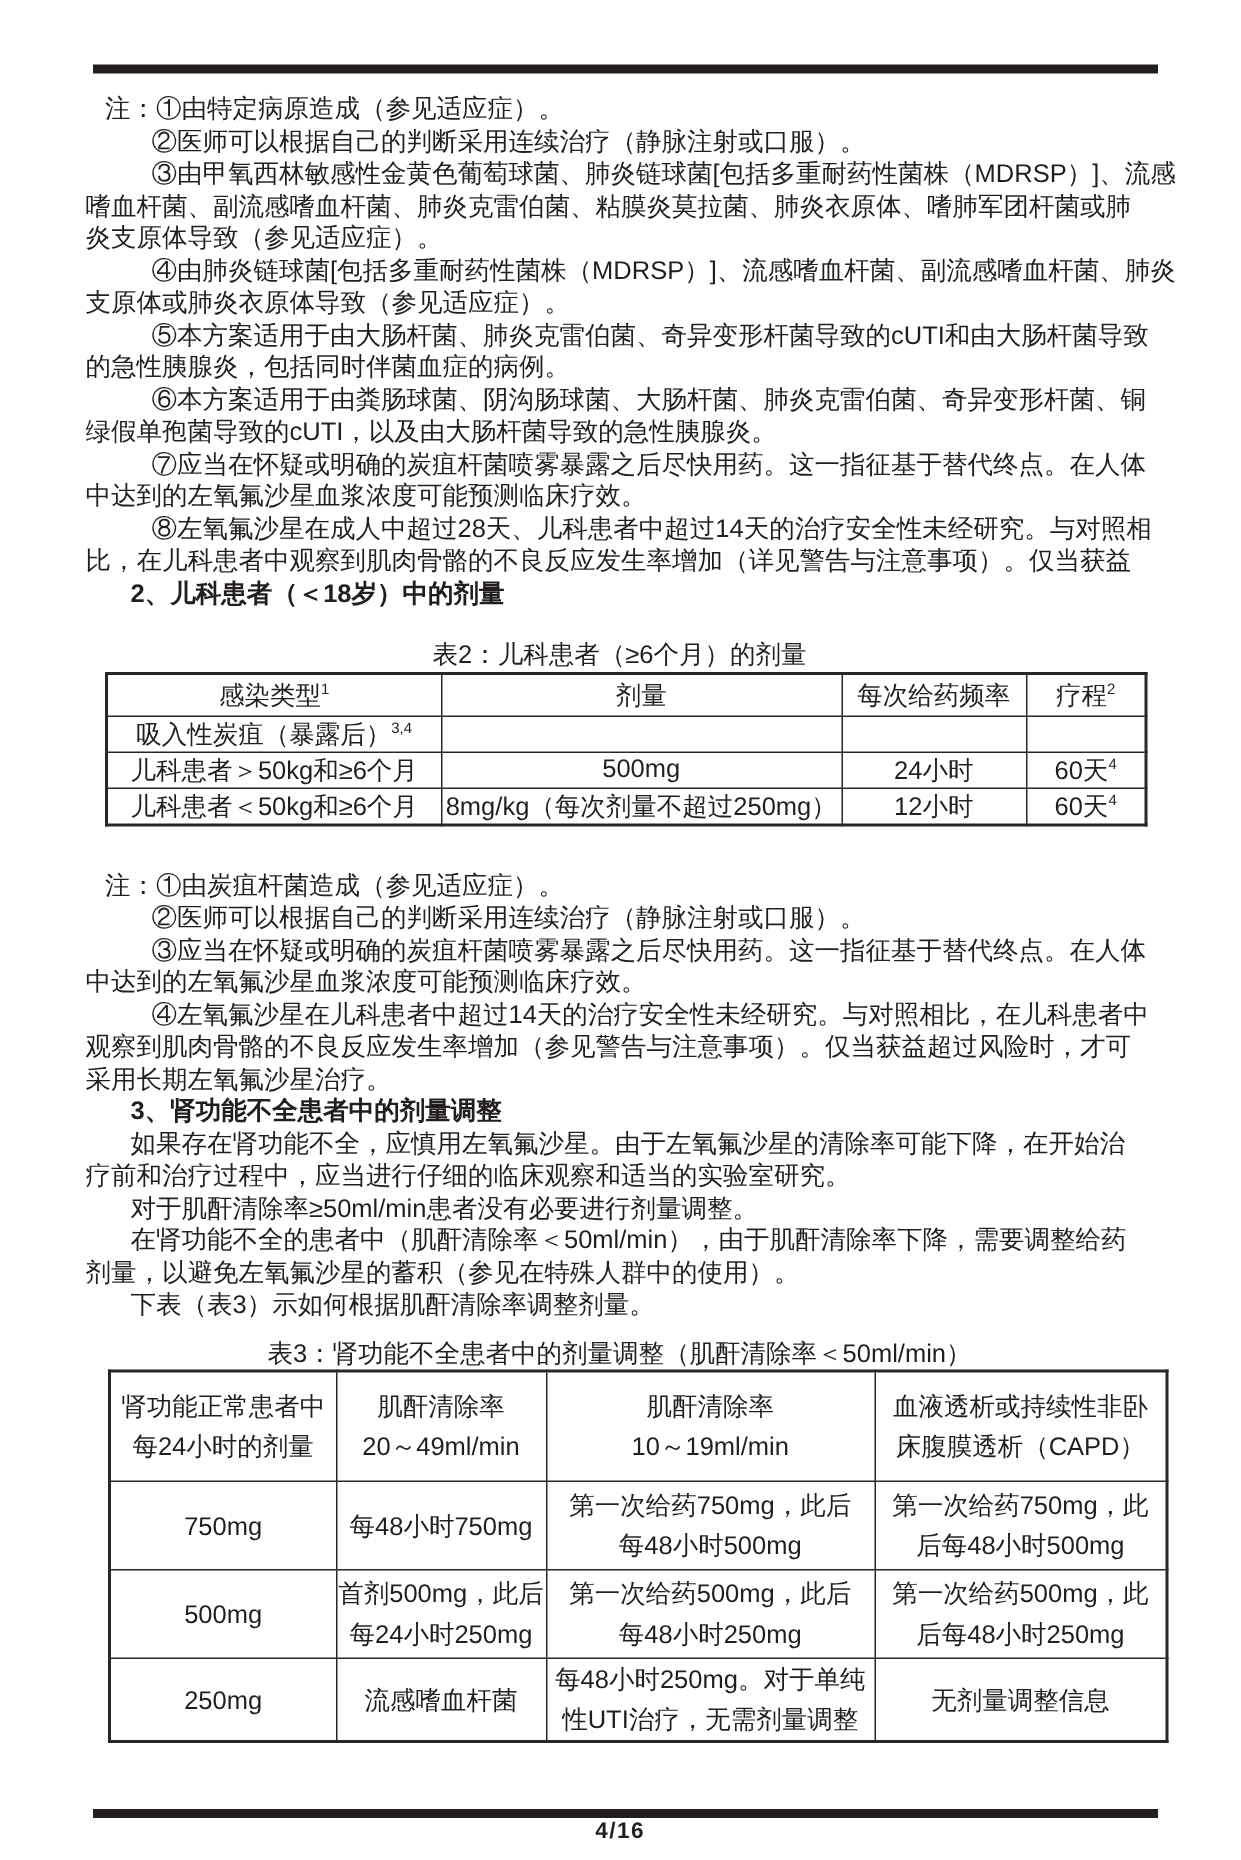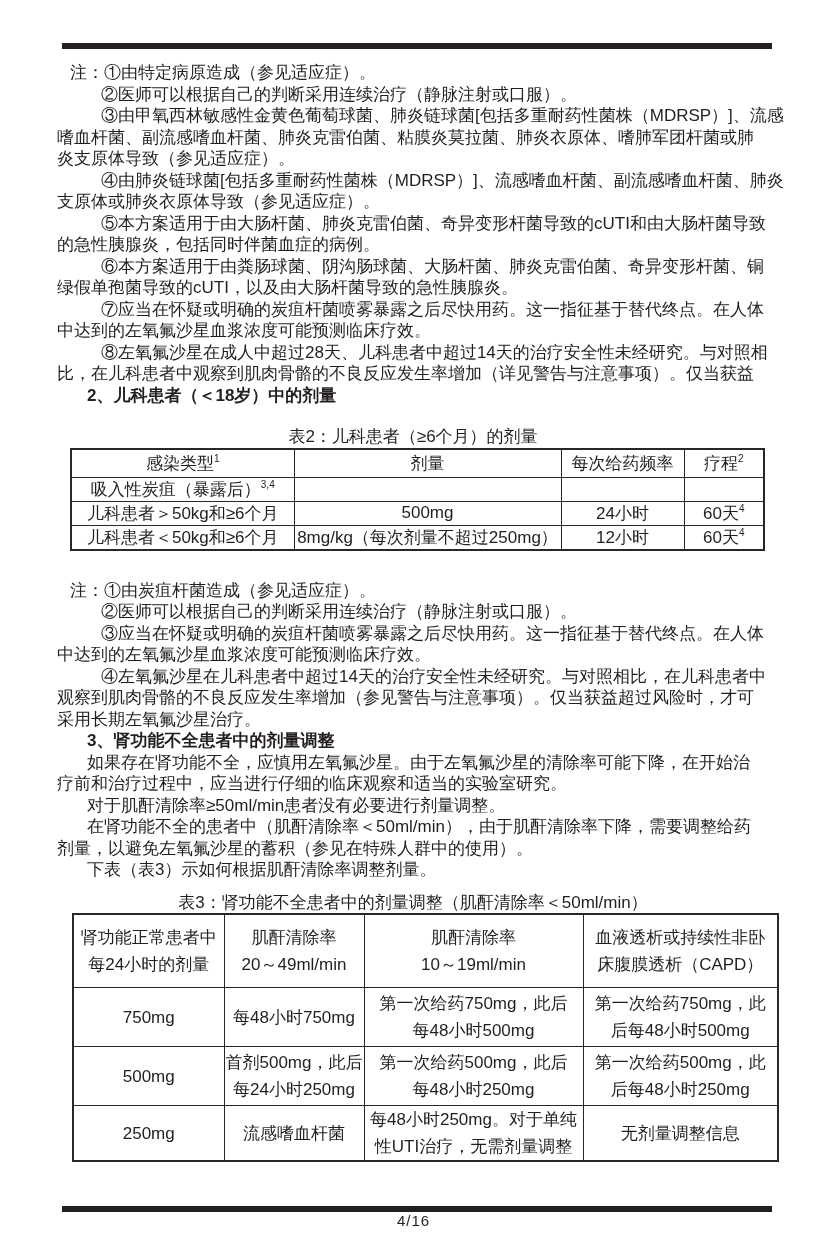--- a/index.html
+++ b/index.html
@@ -32,21 +32,21 @@
 
   .t3 { width:705px; margin-left:15px; border:2px solid #2a2627; }
   .t3 th, .t3 td { font-size:17px; white-space:pre-line; line-height:27px; }
   .t3 th { height:72px; }
   .t3 .row-a td { height:58px; }
   .t3 .row-b td { height:58px; }
   .t3 .row-c td { height:54px; }
 
   .footer {
     position:absolute; top:1212px; left:0; width:827px;
-    text-align:center; font-size:15px; letter-spacing:1px;
+    text-align:center; font-size:15px; letter-spacing:1px;font-weight:bold;
   }
 </style>
 </head>
 <body>
 
 <div class="page">
   <div class="rule rule-top"></div>
 
   <div class="content">
 

